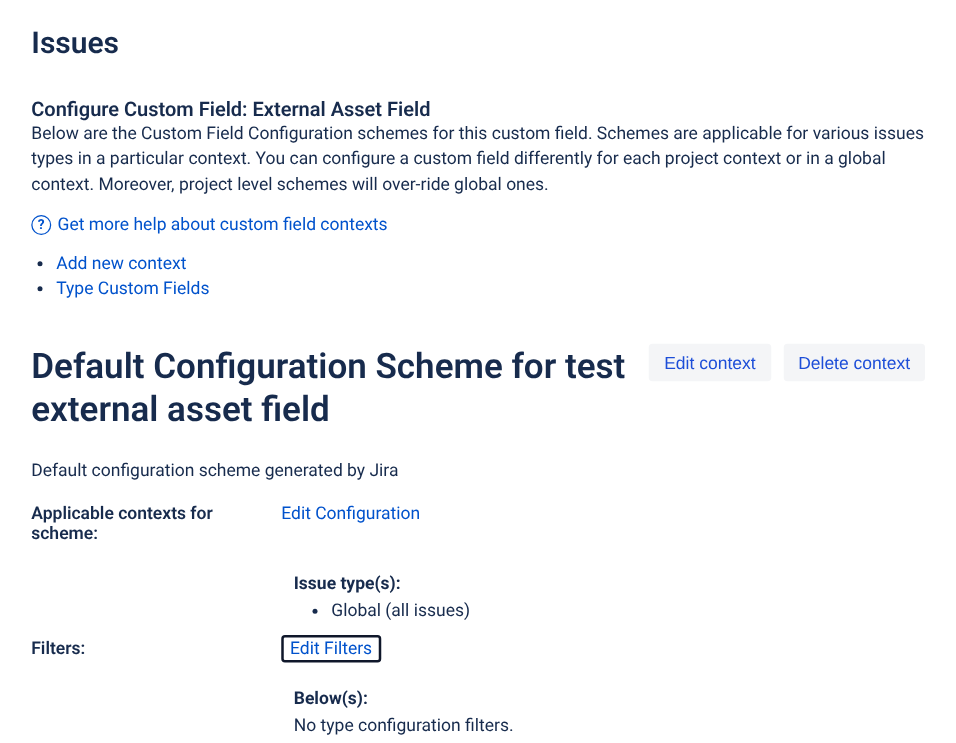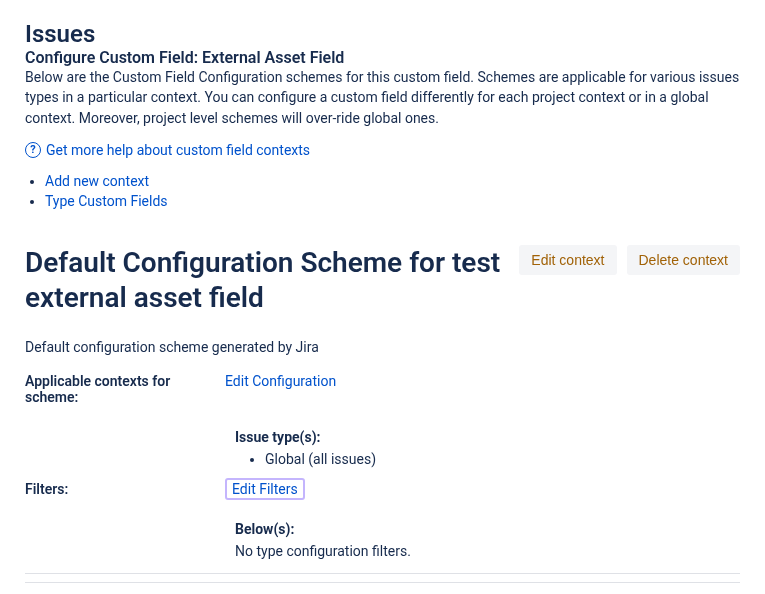--- a/index.html
+++ b/index.html
@@ -7,20 +7,21 @@
       font-family: -apple-system, BlinkMacSystemFont, "Segoe UI", Roboto, Helvetica, Arial, sans-serif;
       color: #172b4d;
       padding: 20px 25px;
       font-size: 14px;
       width: 765px;
     }
     h1 {
       font-size: 24px;
       font-weight: 600;
       color: #172b4d;
+      margin-bottom: 30px;
     }
     h2 {
       font-size: 16px;
       font-weight: 600;
       color: #172b4d;
     }
     h3.scheme-title {
       font-size: 28px;
       font-weight: 600;
       color: #172b4d;
@@ -66,42 +67,42 @@
     .scheme-header {
       display: flex;
       justify-content: space-between;
       align-items: flex-start;
       margin-bottom: 20px;
     }
     .btn-row { display: flex; gap: 10px; }
     .btn {
       background: #f4f5f7;
       border: none;
-      color: #a16207;
+      color: #1d4ed8;
       padding: 7px 12px;
       font-size: 14px;
       border-radius: 3px;
       cursor: pointer;
     }
     .sub-desc { margin-bottom: 18px; margin-top: 24px; }
     .field-row { display: flex; margin-bottom: 6px; }
     .field-label {
       width: 200px;
       text-align: left;
       font-weight: 600;
       padding-right: 10px;
       color: #172b4d;
     }
     .field-value { flex: 1; }
     .indent { margin-left: 210px; margin-bottom: 8px; }
     .indent-label { font-weight: 700; margin-bottom: 6px; margin-top: 24px; }
     ul.sub-list { list-style: disc; padding-left: 30px; margin-bottom: 14px; }
     .highlight {
       color: #0052cc;
-      border: 2px solid #c4b5fd;
+      border: 2px solid #0f172a;
       border-radius: 3px;
       padding: 1px 5px;
       text-decoration: none;
       cursor: pointer;
     }
     hr.sep {
       border: none;
       border-top: 1px solid #dfe1e6;
       margin-top: 14px;
     }

